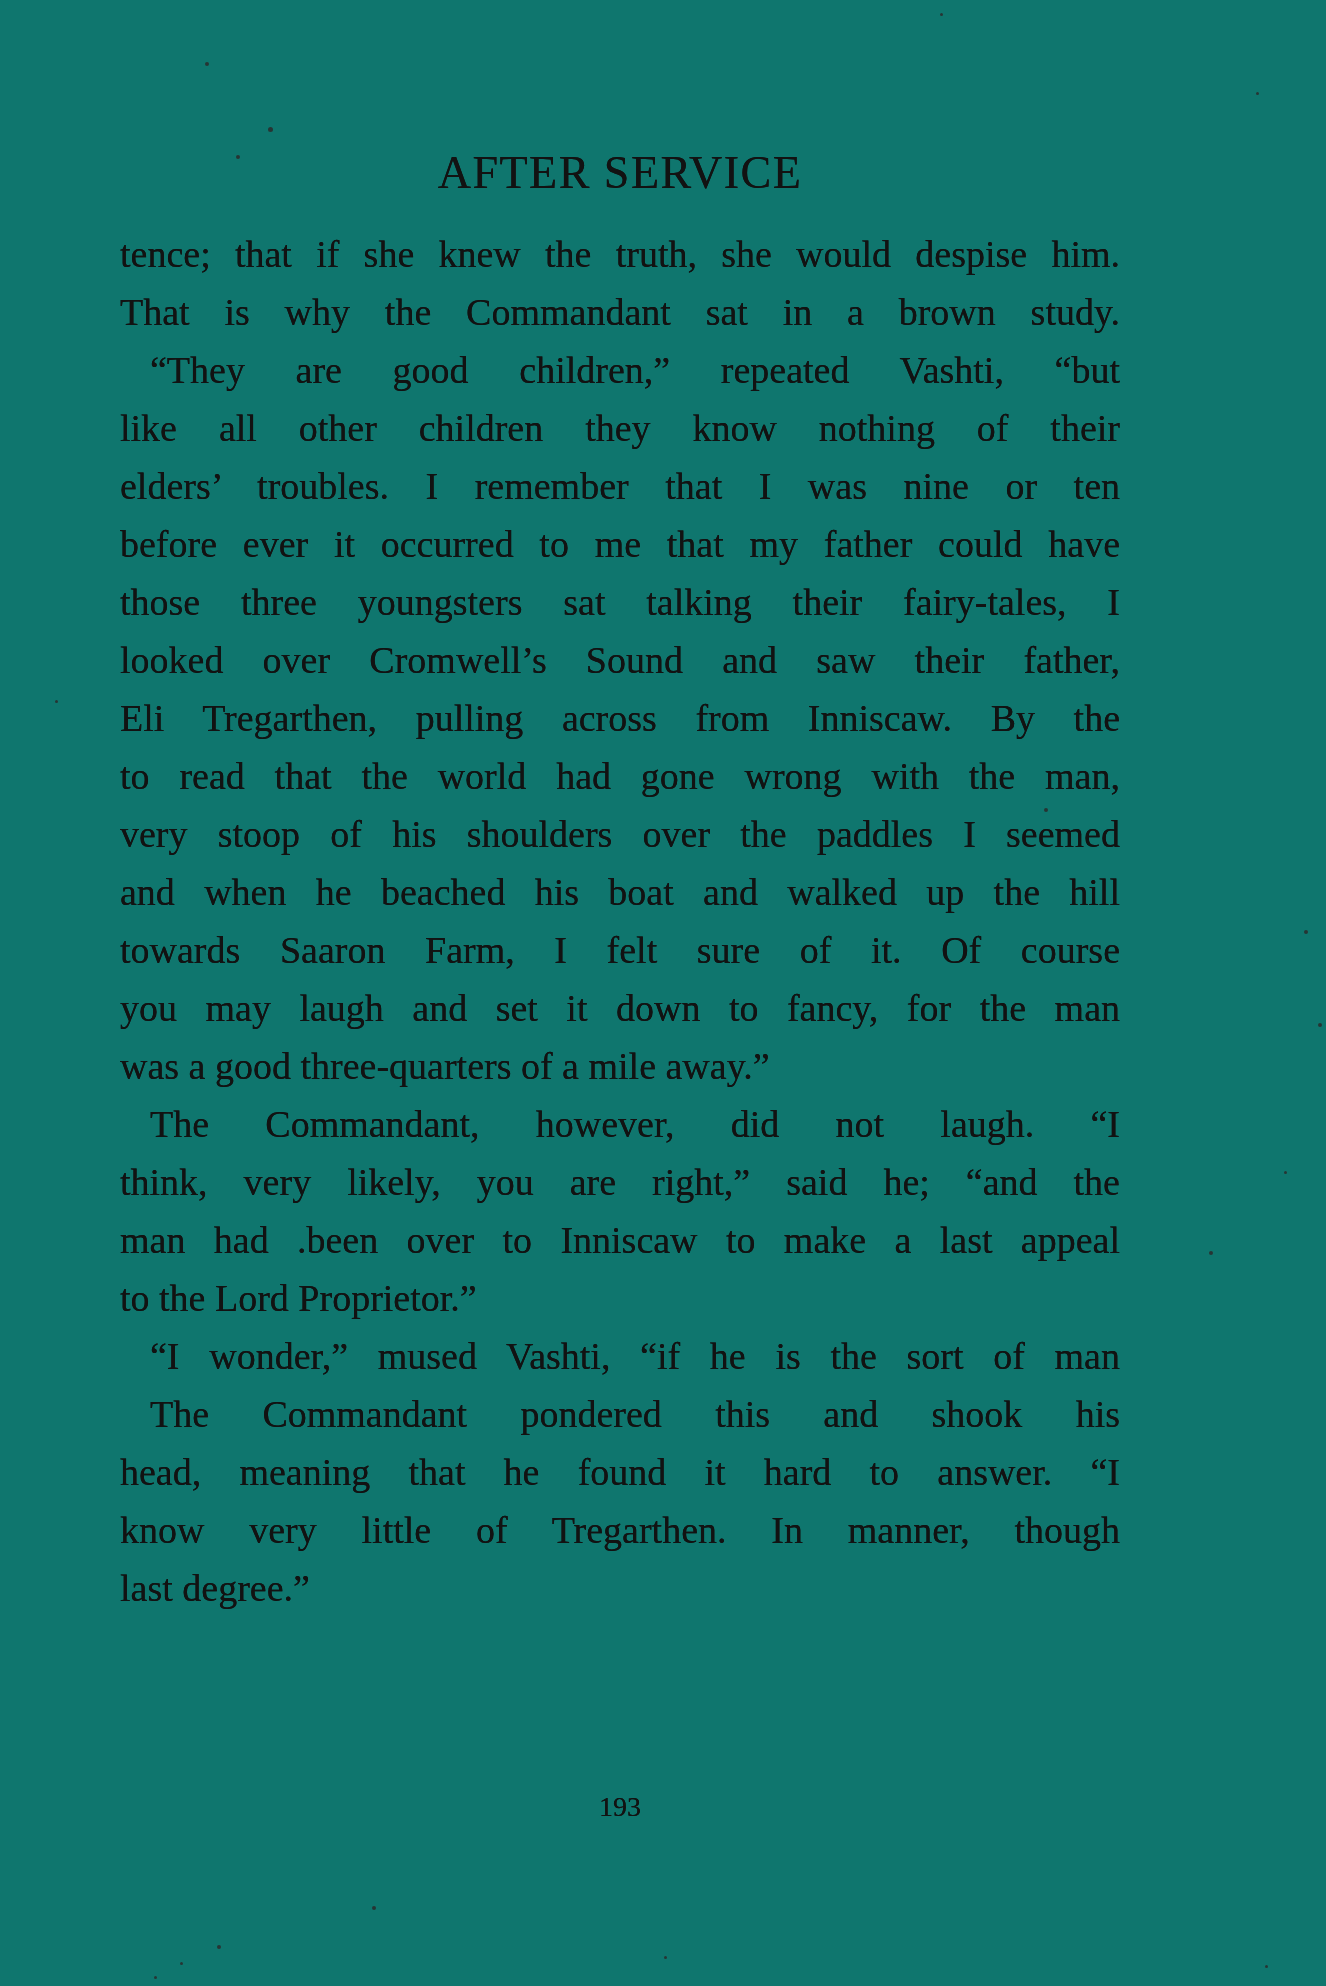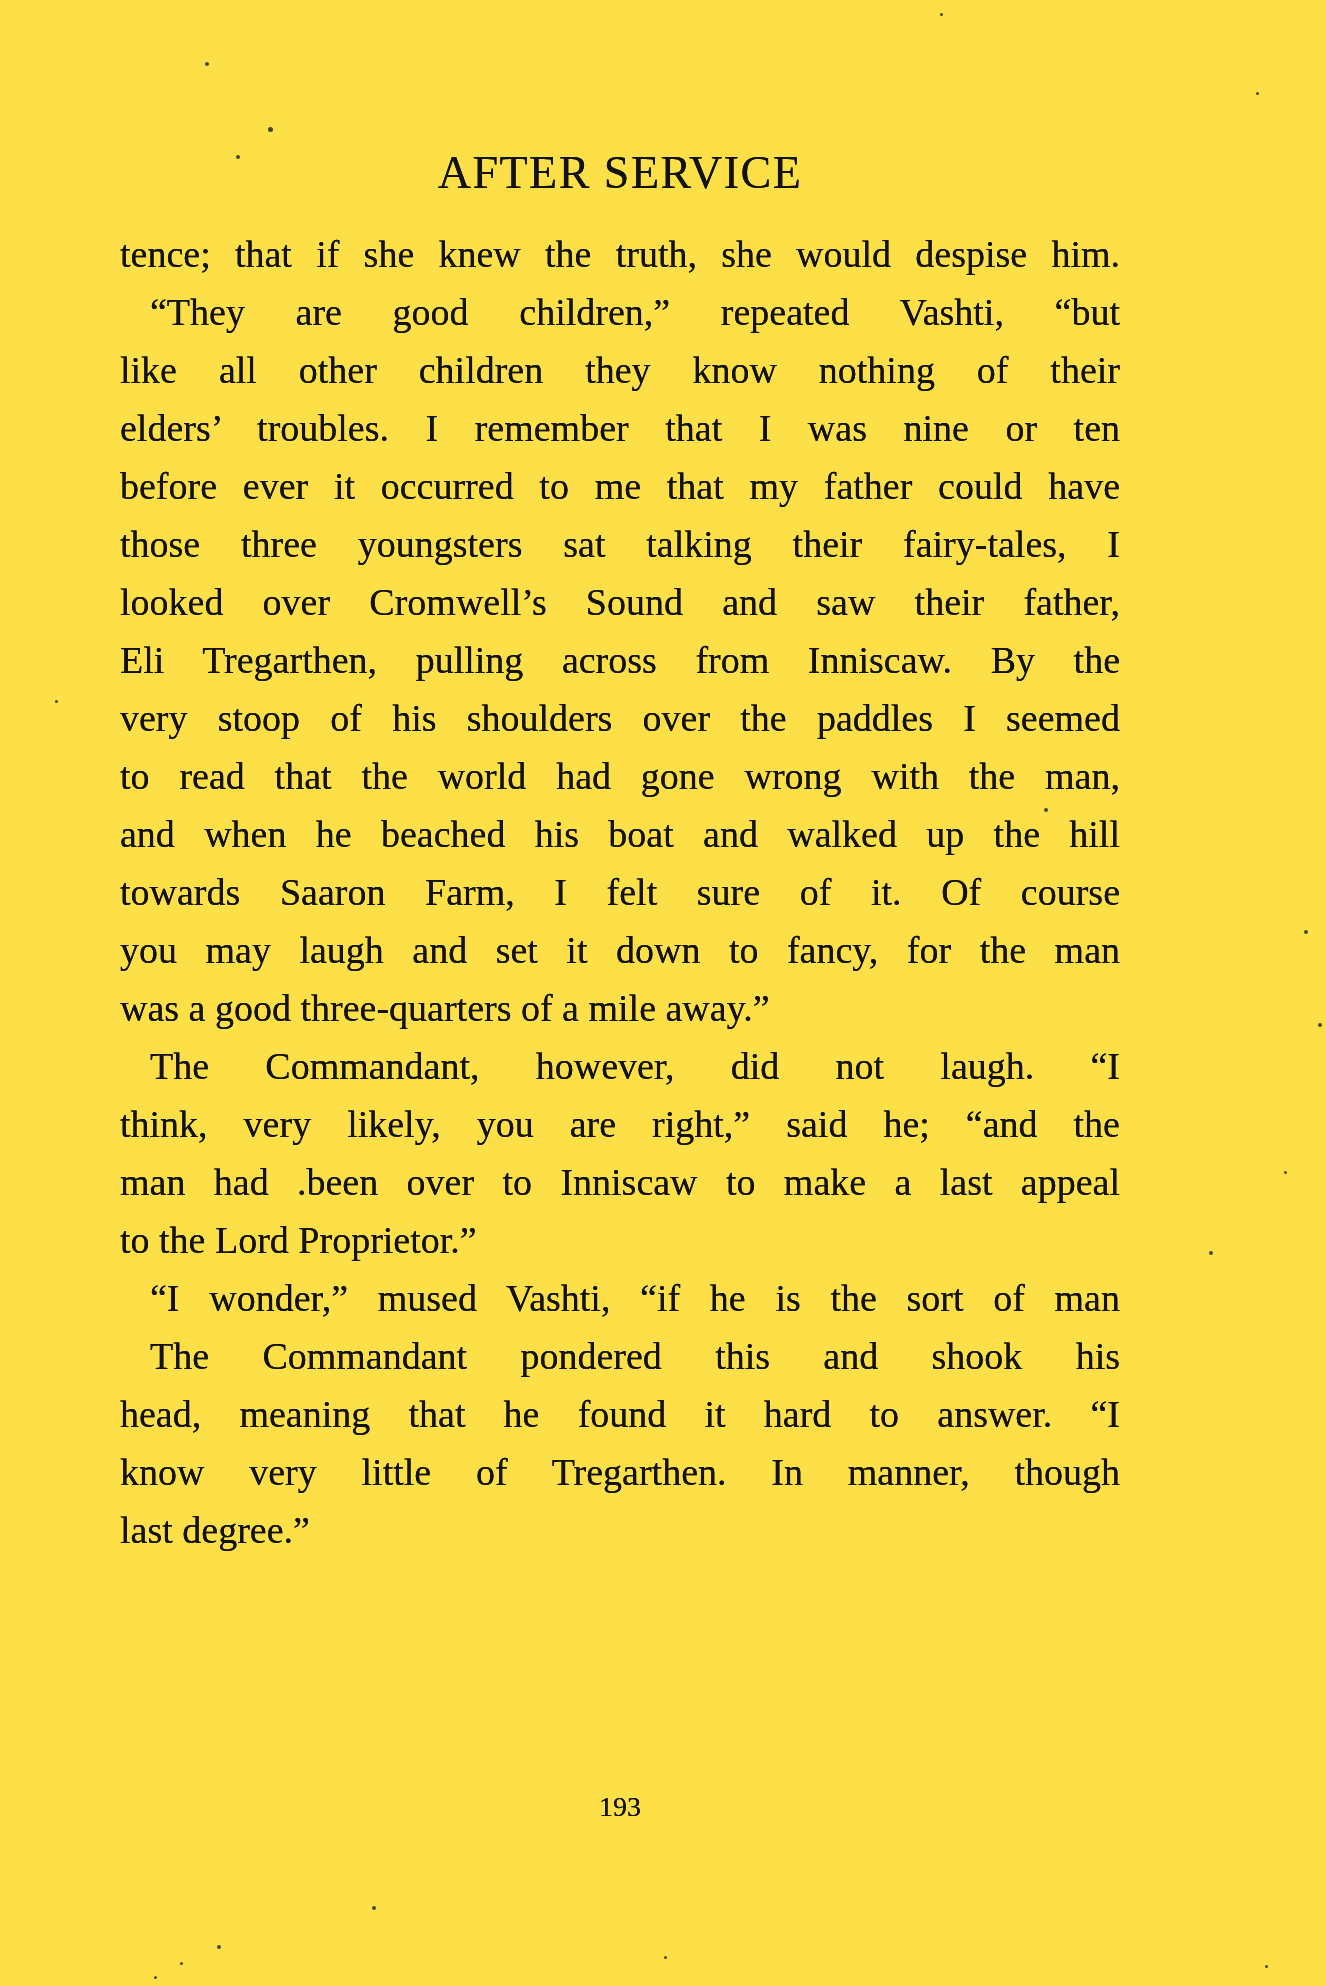--- a/index.html
+++ b/index.html
@@ -4,21 +4,21 @@
 <style>
   html, body {
     margin: 0;
     padding: 0;
     background: #ffffff;
   }
   .page {
     position: relative;
     width: 1326px;
     height: 1986px;
-    background: #fde047;
+    background: #0f766e;
     font-family: "Liberation Serif", "DejaVu Serif", serif;
     color: #121212;
     overflow: hidden;
   }
   .running-head {
     position: absolute;
     top: 150px;
     left: 120px;
     width: 1000px;
     text-align: center;
@@ -67,29 +67,30 @@
 </style>
 </head>
 <body>
 
 <div class="page">
 
   <div class="running-head">AFTER SERVICE</div>
 
   <div class="body-text">
       <div class="line j">tence; that if she knew the truth, she would despise him.</div>
+      <div class="line j">That is why the Commandant sat in a brown study.</div>
       <div class="line indent j">“They are good children,” repeated Vashti, “but</div>
       <div class="line j">like all other children they know nothing of their</div>
       <div class="line j">elders’ troubles. I remember that I was nine or ten</div>
       <div class="line j">before ever it occurred to me that my father could have</div>
       <div class="line j">those three youngsters sat talking their fairy-tales, I</div>
       <div class="line j">looked over Cromwell’s Sound and saw their father,</div>
       <div class="line j">Eli Tregarthen, pulling across from Inniscaw. By the</div>
+      <div class="line j">to read that the world had gone wrong with the man,</div>
       <div class="line j">very stoop of his shoulders over the paddles I seemed</div>
-      <div class="line j">to read that the world had gone wrong with the man,</div>
       <div class="line j">and when he beached his boat and walked up the hill</div>
       <div class="line j">towards Saaron Farm, I felt sure of it. Of course</div>
       <div class="line j">you may laugh and set it down to fancy, for the man</div>
       <div class="line">was a good three-quarters of a mile away.”</div>
       <div class="line indent j">The Commandant, however, did not laugh. “I</div>
       <div class="line j">think, very likely, you are right,” said he; “and the</div>
       <div class="line j">man had .been over to Inniscaw to make a last appeal</div>
       <div class="line">to the Lord Proprietor.”</div>
       <div class="line indent j">“I wonder,” mused Vashti, “if he is the sort of man</div>
       <div class="line indent j">The Commandant pondered this and shook his</div>

